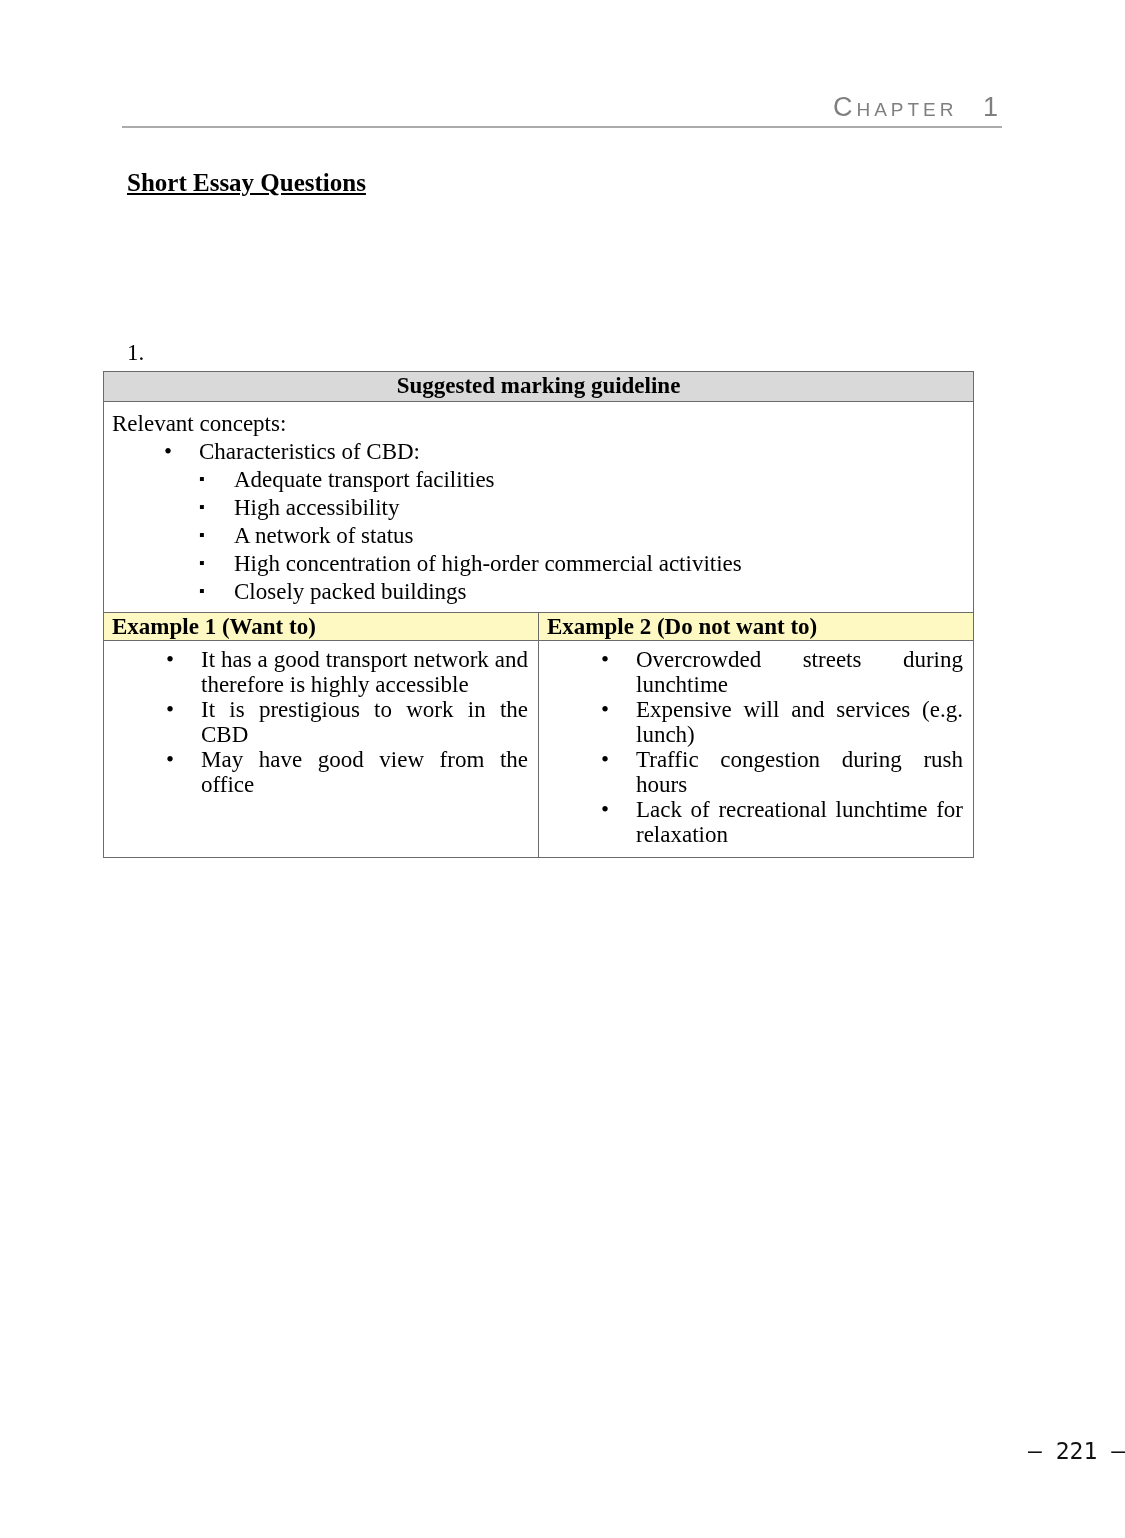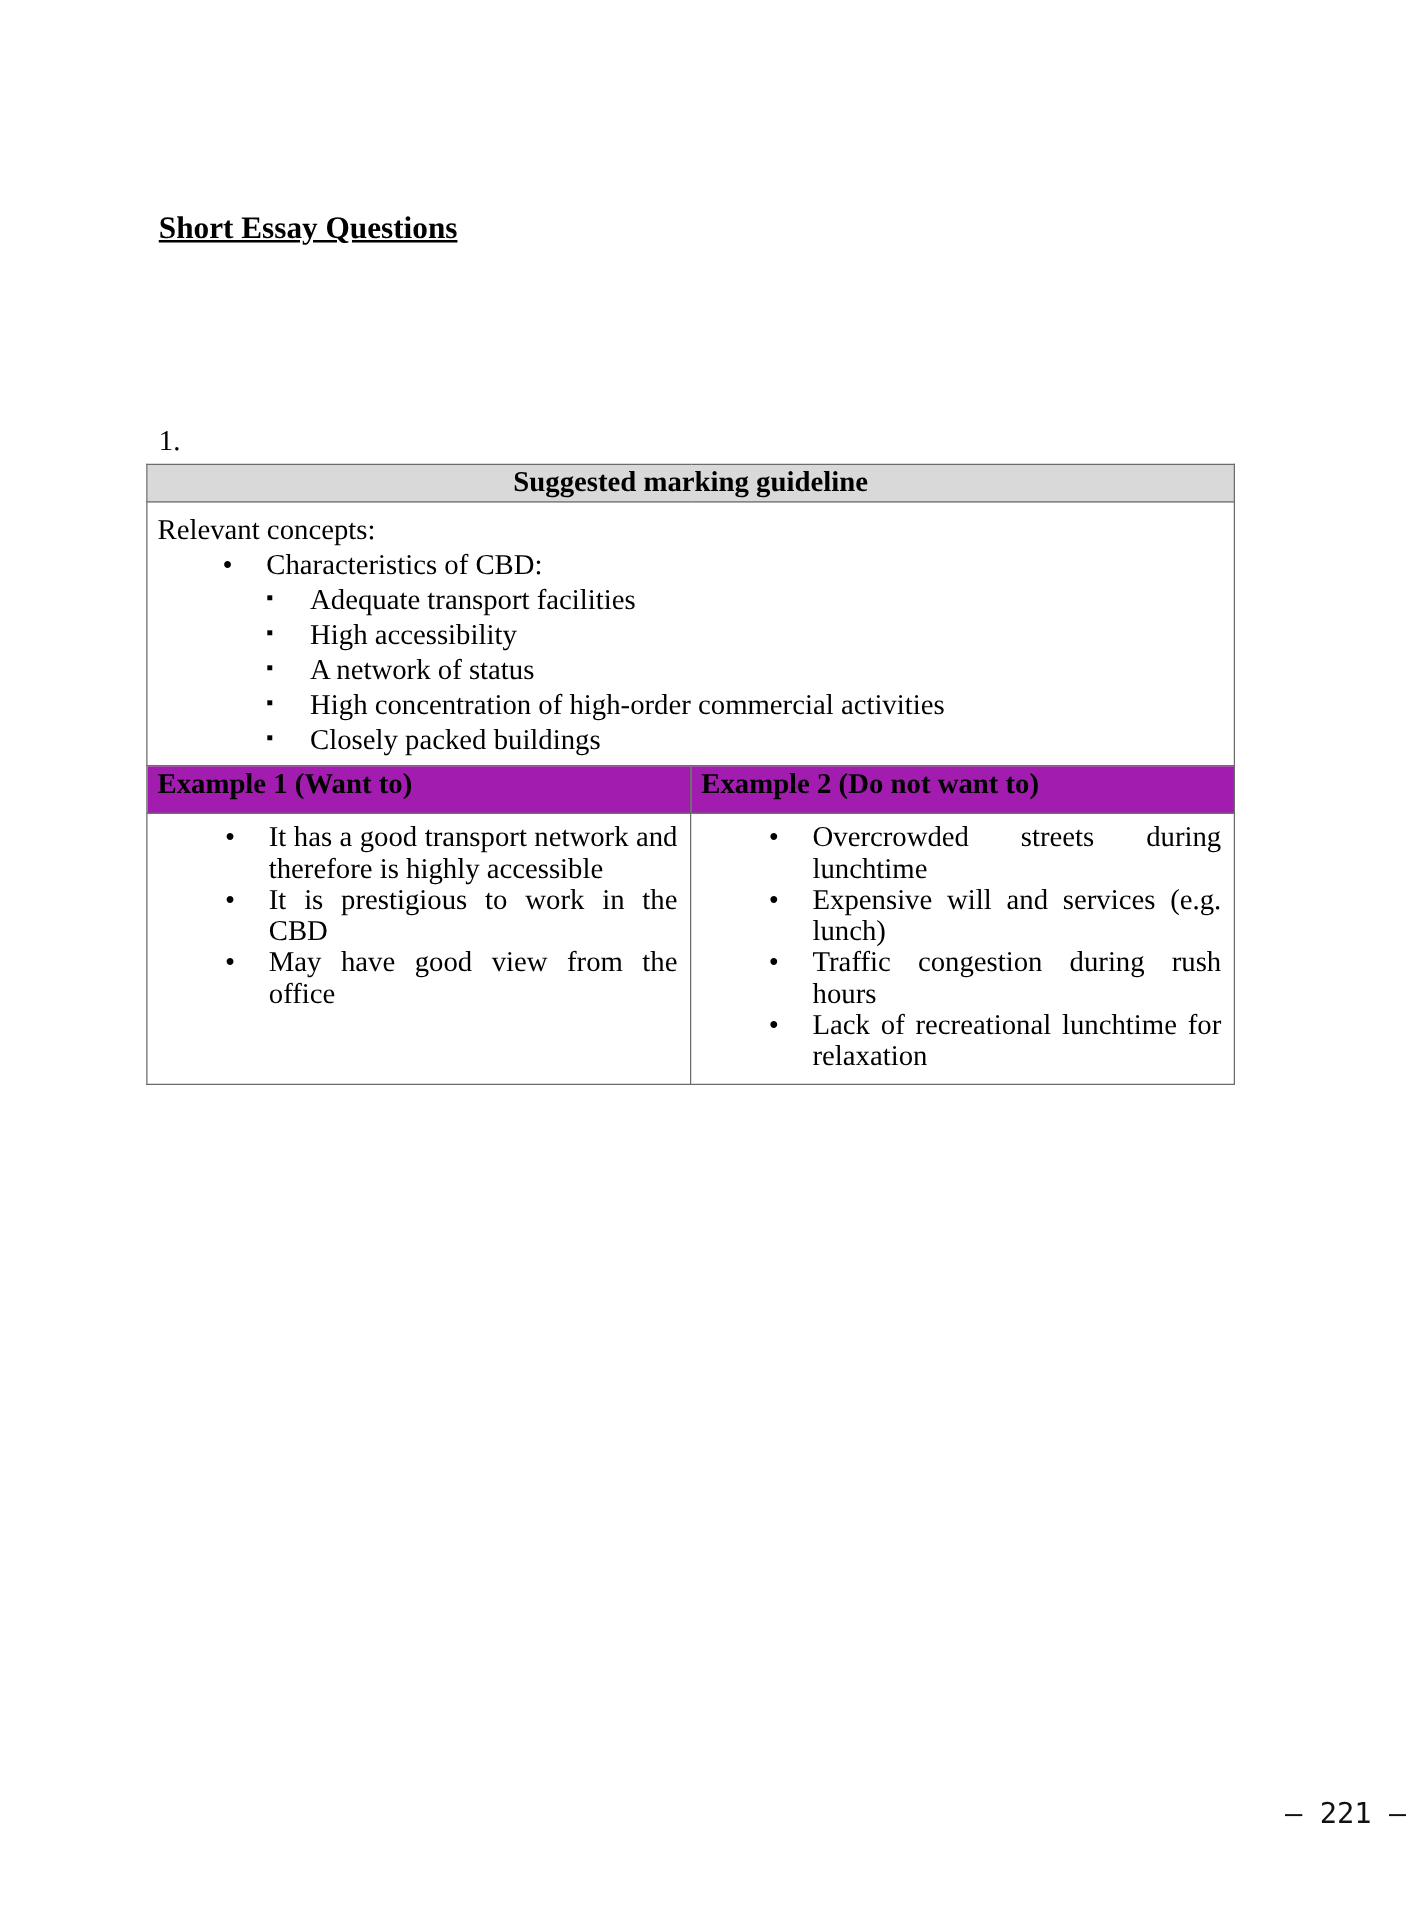--- a/index.html
+++ b/index.html
@@ -63,44 +63,44 @@
     position: absolute;
     top: 340px;
     left: 127px;
     font-size: 23px;
   }
 
   
   .guideline-table {
     position: absolute;
     top: 371px;
-    left: 117px;
+    left: 103px;
     width: 871px;
     border-collapse: collapse;
     table-layout: fixed;
   }
   .guideline-table td {
     border: 1px solid #6b6b6b;
     font-size: 23px;
     vertical-align: top;
   }
   .tbl-title-cell {
     background: #d9d9d9;
     text-align: center;
     font-weight: bold;
     padding: 1px 0 2px 0;
   }
   .concepts-cell {
     padding: 8px 8px 6px 8px;
     line-height: 28px;
   }
   .example-header-cell {
-    background: #a21caf;
+    background: #fef9c3;
     font-weight: bold;
-    padding: 1px 8px 10px 8px;
+    padding: 1px 8px 0 8px;
   }
   .example-cell {
     padding: 6px 10px 10px 10px;
     line-height: 25px;
   }
 
   
   ul.blist {
     list-style: none;
     margin: 0;
@@ -144,20 +144,23 @@
     font-family: "DejaVu Sans Mono", monospace;
     font-size: 23px;
     color: #111111;
   }
 </style>
 </head>
 <body>
 
 <div class="page">
 
+  <div class="chapter-header">
+    <span class="chapter-title">Chapter 1</span>
+  </div>
 
   <div class="section-heading">Short Essay Questions</div>
 
 
   <div class="question-number">1.</div>
 
   <table class="guideline-table">
     <tbody>
       <tr>
         <td colspan="2" class="tbl-title-cell">Suggested marking guideline</td>

